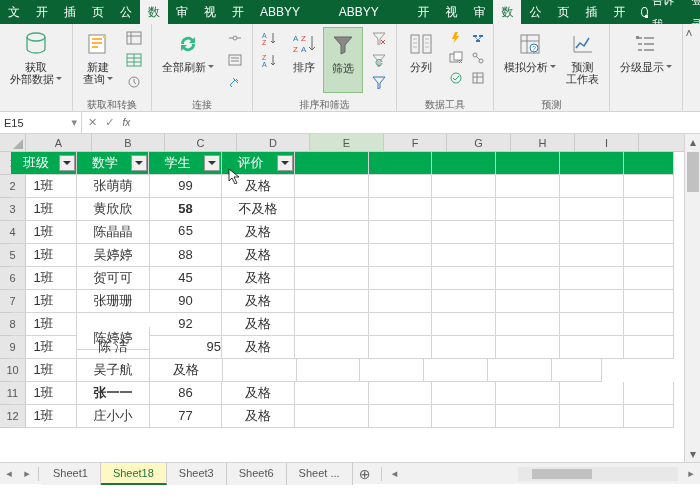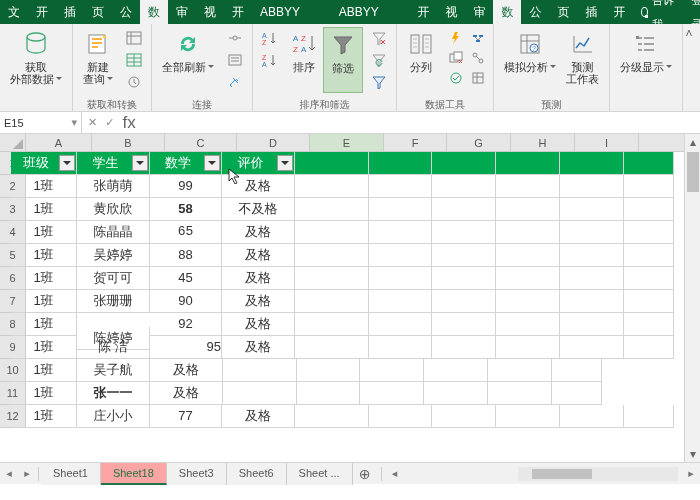--- a/index.html
+++ b/index.html
@@ -22,42 +22,42 @@
 .btn-lg .lbl{font-size:11px;text-align:center;line-height:12px}
 .dd-arrow::after{content:"";display:inline-block;border:3px solid transparent;border-top-color:#666;margin-left:2px;vertical-align:middle}
 .btn-sm{width:22px;height:20px;display:flex;align-items:center;justify-content:center;cursor:pointer;margin:1px}
 svg{display:block}
 .filter-active .btn-lg{background:#c7dfc4;border:1px solid #8fbf86}
 .namebox-row{height:22px;border-bottom:1px solid #d4d4d4;display:flex;align-items:center;background:#fff}
 .namebox{width:82px;border-right:1px solid #d4d4d4;height:22px;padding:0 4px;display:flex;align-items:center;font-size:11px}
 .namebox .dd{margin-left:auto;color:#888}
 .fx-area{display:flex;align-items:center;gap:8px;padding:0 6px}
 .fx-btn{color:#888;font-size:11px;cursor:pointer}
-.fx-lbl{color:#666;font-size:17px}
+.fx-lbl{font-style:italic;color:#666;font-size:10px}
 .sheet-area{position:relative;height:328px;overflow:hidden}
 .corner{position:absolute;left:0;top:0;width:26px;height:18px;background:#e6e6e6;border-right:1px solid #ccc;border-bottom:1px solid #ccc}
 .corner::after{content:"";position:absolute;right:2px;bottom:2px;border:5px solid transparent;border-right-color:#b0b0b0;border-bottom-color:#b0b0b0}
 .colheads{position:absolute;left:26px;top:0;height:18px;display:flex}
 .ch{height:18px;border-right:1px solid #ccc;border-bottom:1px solid #ccc;background:#e6e6e6;text-align:center;font-size:11px;line-height:18px;color:#555}
 .ch.sel{background:#d3e5d0}
 .rowheads{position:absolute;left:0;top:18px;width:26px}
 .rh{height:23px;border-right:1px solid #ccc;border-bottom:1px solid #ccc;background:#e6e6e6;text-align:center;font-size:11px;line-height:23px;color:#555}
 .grid{position:absolute;left:11px;top:18px}
 .grid-row{display:flex;height:23px}
 .cell{border-right:1px solid #d4d4d4;border-bottom:1px solid #d4d4d4;height:23px;line-height:22px;text-align:center;font-size:13px;overflow:hidden;white-space:nowrap}
 .hdr-row .cell{background:#00a850;color:#fff;font-weight:500;position:relative;padding-right:15px}
 .filter-btn{position:absolute;right:1px;top:3px;width:16px;height:16px;background:#f0f0f0;border:1px solid #999;display:flex;align-items:center;justify-content:center}
 .filter-btn::after{content:"";border:4px solid transparent;border-top-color:#333;margin-top:3px}
 .cursor-img{position:absolute;width:16px;height:16px;pointer-events:none;z-index:100}
 .vscroll{position:absolute;right:0;top:0;width:16px;height:100%;background:#f1f1f1;border-left:1px solid #d4d4d4}
 .vscroll .thumb{position:absolute;left:2px;width:12px;background:#c1c1c1;top:18px;height:40px}
 .vscroll .arr{position:absolute;left:0;width:16px;height:16px;display:flex;align-items:center;justify-content:center;color:#666}
 .sheetbar{height:22px;background:#f1f1f1;border-top:1px solid #d4d4d4;display:flex;align-items:center;font-size:11px}
 .nav-arr{width:18px;text-align:center;color:#777;cursor:pointer}
-.stab{padding:0 12px;height:22px;line-height:21px;border-right:1px solid #ccc;background:#fca5a5;color:#217346;cursor:pointer}
+.stab{padding:0 12px;height:22px;line-height:21px;border-right:1px solid #ccc;background:#fef9c3;color:#217346;cursor:pointer}
 .stab.active{border-bottom:2px solid #217346;font-weight:500}
 .stab.inactive{background:#f1f1f1;color:#555}
 .add-sheet{width:24px;text-align:center;color:#666;cursor:pointer;font-size:14px}
 .hscroll{margin-left:auto;width:160px;height:14px;background:#e8e8e8;position:relative;margin-right:4px}
 .hscroll .hthumb{position:absolute;left:14px;width:60px;height:10px;top:2px;background:#c1c1c1}
 </style>
 </head>
 <body>
 
 <div class="titlebar">
@@ -370,22 +370,22 @@
       <div class="rh">7</div>
       <div class="rh">8</div>
       <div class="rh">9</div>
       <div class="rh">10</div>
       <div class="rh">11</div>
       <div class="rh">12</div>
     </div>
   <div class="grid" id="grid">
       <div class="grid-row hdr-row">
         <div class="cell" style="width: 66px;">班级<div class="filter-btn"></div></div>
+        <div class="cell" style="width: 72px;">数学<div class="filter-btn"></div></div>
         <div class="cell" style="width: 73px;">学生<div class="filter-btn"></div></div>
-        <div class="cell" style="width: 72px;">数学<div class="filter-btn"></div></div>
         <div class="cell" style="width: 73px;">评价<div class="filter-btn"></div></div>
         <div class="cell" style="width: 74px;"></div>
         <div class="cell" style="width: 63px;"></div>
         <div class="cell" style="width: 64px;"></div>
         <div class="cell" style="width: 64px;"></div>
         <div class="cell" style="width: 64px;"></div>
         <div class="cell" style="width: 50px;"></div>
       </div>
       <div class="grid-row">
         <div class="cell" style="width: 66px;">1班</div>
@@ -490,20 +490,21 @@
         <div class="cell" style="width: 74px;"></div>
         <div class="cell" style="width: 63px;"></div>
         <div class="cell" style="width: 64px;"></div>
         <div class="cell" style="width: 64px;"></div>
         <div class="cell" style="width: 64px;"></div>
         <div class="cell" style="width: 50px;"></div>
       </div>
       <div class="grid-row">
         <div class="cell" style="width: 66px;">1班</div>
         <div class="cell" style="width: 73px; font-weight: bold;">张一一</div>
+        <div class="cell" style="width: 72px;">86</div>
         <div class="cell" style="width: 73px;">及格</div>
         <div class="cell" style="width: 74px;"></div>
         <div class="cell" style="width: 63px;"></div>
         <div class="cell" style="width: 64px;"></div>
         <div class="cell" style="width: 64px;"></div>
         <div class="cell" style="width: 64px;"></div>
         <div class="cell" style="width: 50px;"></div>
       </div>
       <div class="grid-row">
         <div class="cell" style="width: 66px;">1班</div>

